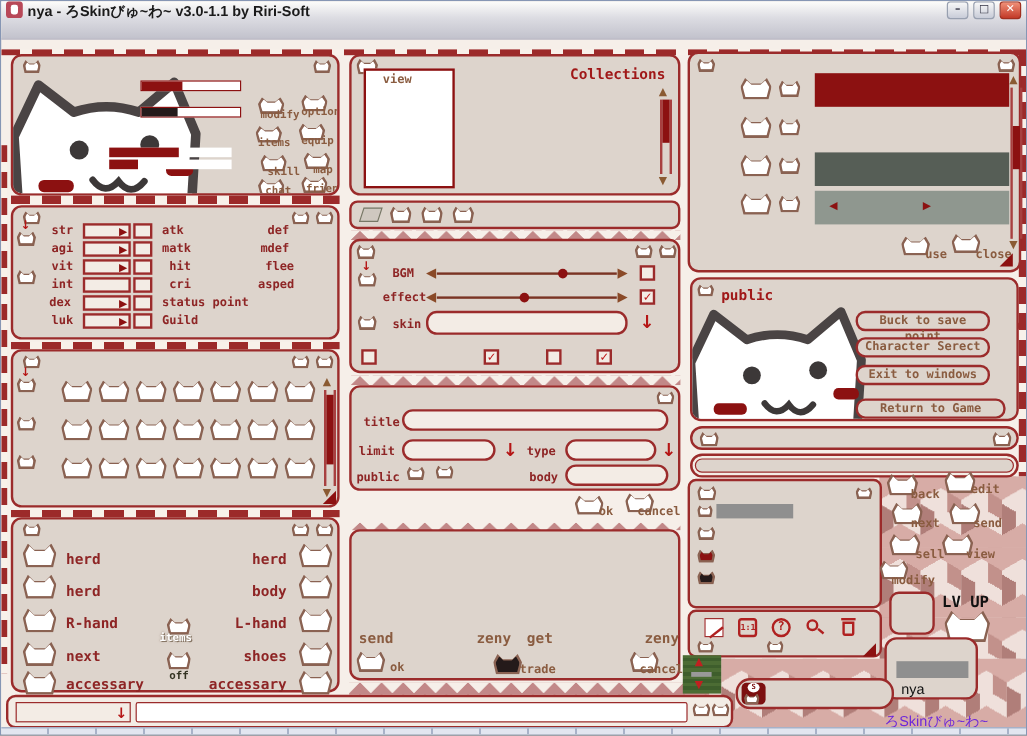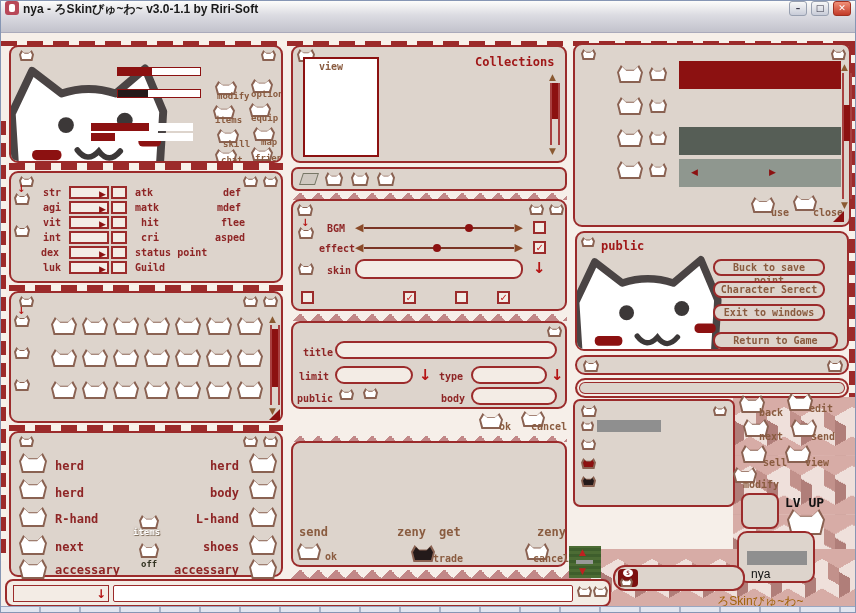--- a/index.html
+++ b/index.html
@@ -382,20 +382,38 @@
   <div class="panel" style="left:572px;top:358px;width:162px;height:108px;border-radius:7px">
    <div class="cat" style="left:6px;top:4px;width:16px;height:12px"></div>
    <div class="cat" style="left:138px;top:5px;width:14px;height:10px"></div>
    <div class="cat" style="left:6px;top:20px;width:13px;height:10px"></div>
    <div class="gb" style="left:22px;top:19px;width:64px;height:12px"></div>
    <div class="cat" style="left:6px;top:38px;width:15px;height:11px"></div>
    <div class="cat red" style="left:6px;top:57px;width:15px;height:11px"></div>
    <div class="cat blk" style="left:6px;top:75px;width:15px;height:11px"></div>
   </div>
 
+  <div class="panel" style="left:572px;top:467px;width:162px;height:40px;border-radius:7px">
+   <div class="ticon" style="left:12px;top:5px;background:#fff;border:1px solid #a03030">
+    <div style="position:absolute;left:2px;top:10px;width:14px;height:2px;background:#b02020;transform:rotate(-38deg)"></div>
+        </div>
+   <div class="ticon" style="left:40px;top:5px;border:2px solid #b02020;border-radius:3px;font:bold 7px/12px 'DejaVu Sans Mono',monospace;color:#b02020;text-align:center">1:1</div>
+   <div class="ticon" style="left:68px;top:5px;border:2px solid #b02020;border-radius:50%;font:bold 10px/12px 'DejaVu Sans Mono',monospace;color:#b02020;text-align:center">?</div>
+   <div class="ticon" style="left:96px;top:5px">
+    <div style="position:absolute;left:1px;top:1px;width:10px;height:10px;border:2px solid #b02020;border-radius:50%"></div>
+    <div style="position:absolute;left:10px;top:10px;width:6px;height:2px;background:#b02020;transform:rotate(40deg)"></div>
+        </div>
+   <div class="ticon" style="left:124px;top:5px">
+    <div style="position:absolute;left:2px;top:0;width:12px;height:2px;background:#b02020"></div>
+    <div style="position:absolute;left:3px;top:3px;width:10px;height:12px;border:2px solid #b02020;border-radius:0 0 2px 2px"></div>
+        </div>
+   <div class="cat" style="left:6px;top:24px;width:14px;height:10px"></div>
+   <div class="cat" style="left:64px;top:24px;width:14px;height:10px"></div>
+   <div class="rz" style="left:144px;top:26px"></div>
+  </div>
 
   <div class="a" style="left:732px;top:350px;width:124px;height:216px">
    <div class="cat" style="left:6px;top:4px;width:26px;height:18px"></div>
    <span class="lbl brown" style="left:26px;top:16px">back</span>
    <div class="cat" style="left:54px;top:2px;width:26px;height:18px"></div>
    <span class="lbl brown" style="left:76px;top:12px">edit</span>
    <div class="cat" style="left:10px;top:28px;width:26px;height:18px"></div>
    <span class="lbl brown" style="left:26px;top:40px">next</span>
    <div class="cat" style="left:58px;top:28px;width:26px;height:18px"></div>
    <span class="lbl brown" style="left:78px;top:40px">send</span>
@@ -423,21 +441,21 @@
    <div class="cat" style="left:19px;top:4px;width:14px;height:10px"></div>
   </div>
 
   <div class="hbar" style="left:612px;top:524px;width:132px;height:26px;border-radius:12px">
    <div class="a" style="left:3px;top:2px;width:20px;height:18px;background:#7c1010;border-radius:4px">
     <span style="position:absolute;left:5px;top:0;width:10px;height:8px;background:#fff;border-radius:50%;font:bold 6px/8px 'DejaVu Sans Mono',monospace;text-align:center;color:#7c1010">S</span>
     <div class="cat" style="left:2px;top:9px;width:13px;height:9px"></div>
    </div>
   </div>
   <span class="lbl" style="left:750px;top:526px;color:#111;font:12px 'Liberation Sans',sans-serif">nya</span>
-  <span class="lbl" style="left:716px;top:552px;color:#a16207;font:12px 'Liberation Sans',sans-serif">ろSkinびゅ~わ~</span>
+  <span class="lbl" style="left:736px;top:552px;color:#6d28d9;font:12px 'Liberation Sans',sans-serif">ろSkinびゅ~わ~</span>
 
   <div class="a" style="left:4px;top:538px;width:606px;height:28px;border:2px solid var(--bd);border-radius:8px;background:#f3ece5">
    <div class="a" style="left:6px;top:4px;width:96px;height:17px;border:1px solid var(--bd);background:#f3ece5">
     <span class="down-icon" style="right:2px;top:1px;font-size:12px"></span>
         </div>
    <input class="inp" style="left: 106px; top: 4px; width: 460px; height: 17px; border-width: 1px; border-radius: 2px; background: rgb(255, 255, 255);">
    <div class="cat" style="left:570px;top:5px;width:15px;height:11px"></div>
    <div class="cat" style="left:586px;top:5px;width:15px;height:11px"></div>
   </div>
  </div>

